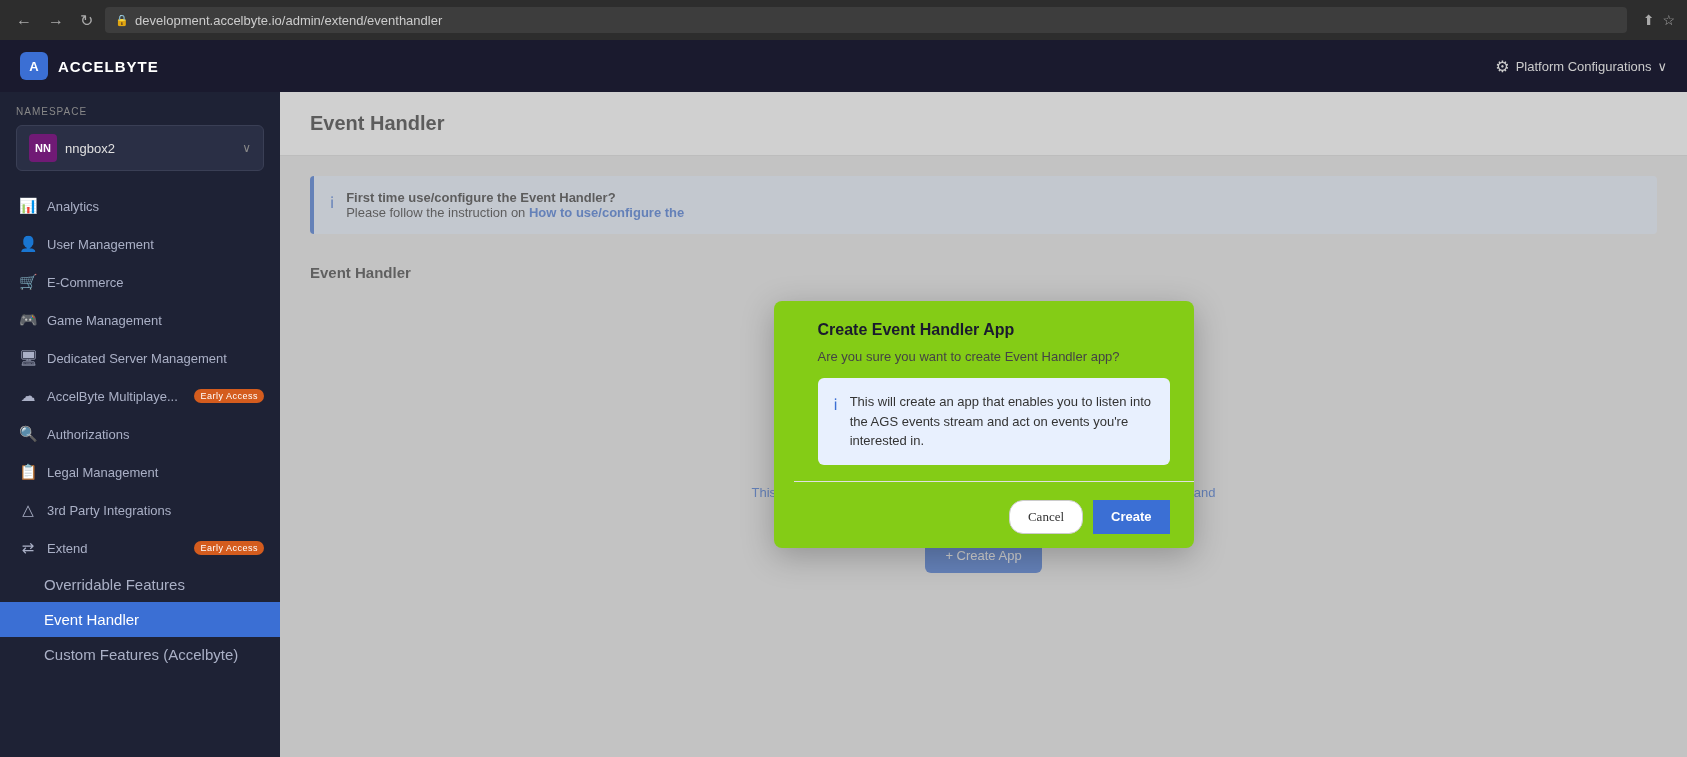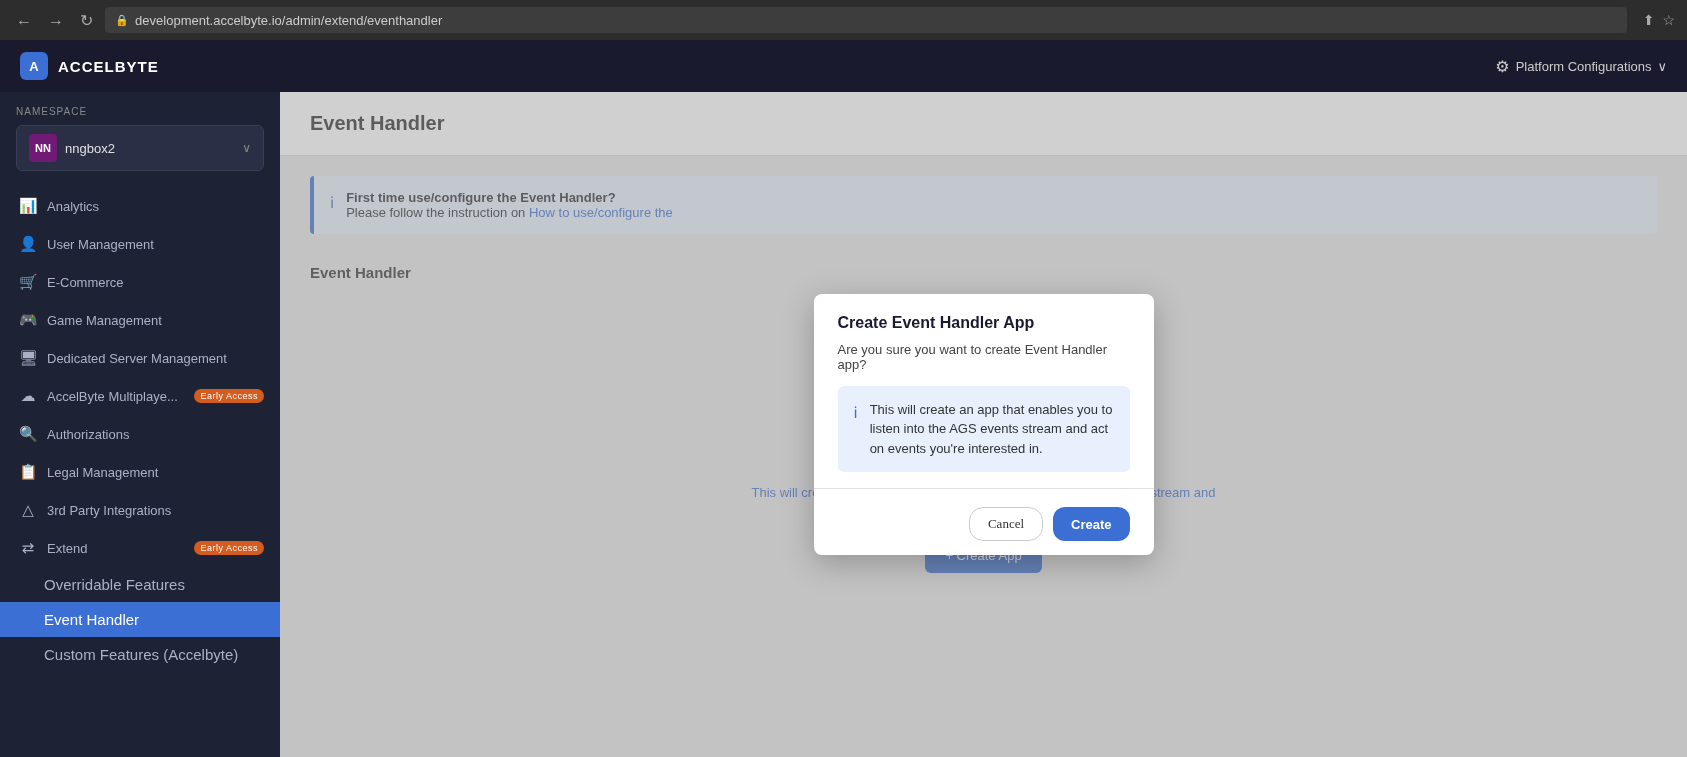--- a/index.html
+++ b/index.html
@@ -158,21 +158,21 @@
       margin: 20px 30px;
       padding: 14px 16px;
       border-radius: 4px;
       display: flex;
       align-items: flex-start;
       gap: 12px;
     }
     .info-banner-icon { color: #3b6fd4; font-size: 16px; margin-top: 1px; }
     .info-banner-text { font-size: 13px; color: #2d2d2d; }
     .info-banner-text strong { font-weight: 600; }
-    .info-banner-link { color: #3b6fd4; text-decoration: none; }
+    .info-banner-link { color: #3b6fd4; text-decoration: none; font-weight: bold; }
 
     .section-header {
       padding: 10px 30px 16px;
       font-size: 15px;
       font-weight: 600;
       color: #333;
     }
 
     
     .empty-state {
@@ -210,25 +210,26 @@
     
     .modal-backdrop {
       position: absolute;
       top: 0; left: 0; right: 0; bottom: 0;
       display: flex;
       align-items: center;
       justify-content: center;
       z-index: 20;
     }
     .modal {
-      background: #ffffff;
+      background: #84cc16;
       border-radius: 8px;
-      width: 340px;
+      width: 420px;
       box-shadow: 0 8px 32px rgba(0,0,0,0.25);
       overflow: hidden;
+      padding-left: 20px;
     }
     .modal-header {
       padding: 20px 24px 10px;
       font-size: 16px;
       font-weight: 600;
       color: #1a1a2e;
     }
     .modal-subtext {
       padding: 0 24px 14px;
       font-size: 13px;
@@ -260,21 +261,21 @@
       border-radius: 14px;
       font-size: 13px;
       cursor: pointer;
       font-family: Liberation Serif, serif;
     }
     .btn-create {
       background: #3b6fd4;
       border: none;
       color: white;
       padding: 8px 18px;
-      border-radius: 12px;
+      border-radius: 0;
       font-size: 13px;
       cursor: pointer;
       font-weight: 600;
     }
   </style>
 </head>
 <body>
 
 <div class="browser-chrome">
   <button class="browser-nav-btn">←</button>

